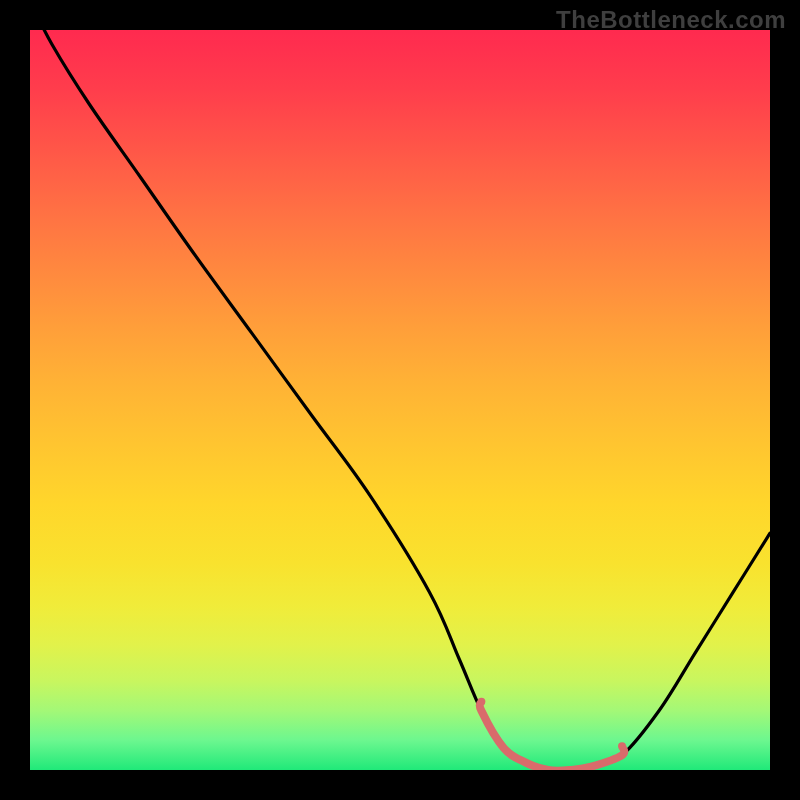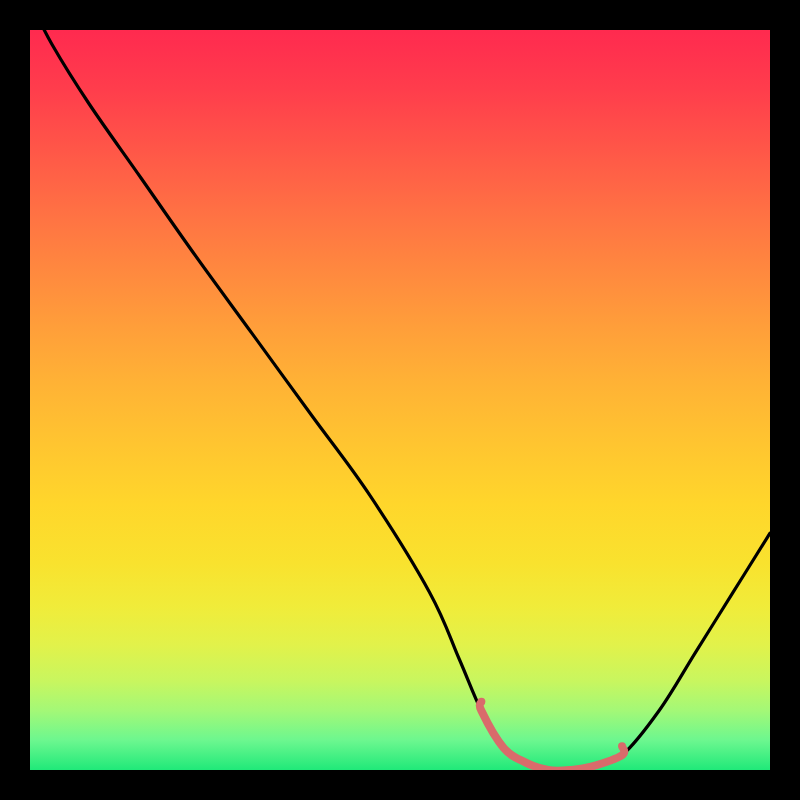--- a/index.html
+++ b/index.html
@@ -24,20 +24,21 @@
       #c8f65f 88%,
       #a3f877 92%,
       #6cf78f 96%,
       #20e979 100%);
   }
   svg.curve { position: absolute; left: 0; top: 0; width: 100%; height: 100%; }
 </style>
 </head>
 <body>
 <div class="wrap">
+  <div class="watermark">TheBottleneck.com</div>
   <div class="plot-area">
     <div class="gradient-bg"></div>
     <svg class="curve" viewBox="0 0 740 740" preserveAspectRatio="none">
 
       <path id="curvePath" fill="none" stroke="#000" stroke-width="3.2" stroke-linecap="round" stroke-linejoin="round" d="M 0.0 -29.6 C 4.0 -21.6, 11.5 -3.8, 22.2 14.8 C 32.9 33.4, 43.2 50.0, 59.2 74.0 C 75.2 98.0, 92.4 121.4, 111.0 148.0 C 129.6 174.6, 142.8 194.0, 162.8 222.0 C 182.8 250.0, 200.7 274.1, 222.0 303.4 C 243.3 332.7, 259.9 355.5, 281.2 384.8 C 302.5 414.1, 319.1 434.2, 340.4 466.2 C 361.7 498.2, 383.6 533.1, 399.6 562.4 C 415.6 591.7, 419.9 607.7, 429.2 629.0 C 438.5 650.3, 443.4 664.8, 451.4 680.8 C 459.4 696.8, 465.6 708.5, 473.6 717.8 C 481.6 727.1, 487.8 728.6, 495.8 732.6 C 503.8 736.6, 510.0 738.7, 518.0 740.0 C 526.0 741.3, 532.2 740.7, 540.2 740.0 C 548.2 739.3, 553.1 739.0, 562.4 736.3 C 571.7 733.6, 580.0 735.2, 592.0 725.2 C 604.0 715.2, 615.7 699.4, 629.0 680.8 C 642.3 662.2, 652.7 642.9, 666.0 621.6 C 679.3 600.3, 689.7 583.7, 703.0 562.4 C 716.3 541.1, 733.3 513.9, 740.0 503.2"></path>
 
       <path id="highlightPath" fill="none" stroke="#d96b6b" stroke-width="8" stroke-linecap="round" stroke-linejoin="round" d="M 451.4 671.8 C 451.4 673.4, 447.4 672.5, 451.4 680.8 C 455.4 689.1, 465.6 708.5, 473.6 717.8 C 481.6 727.1, 487.8 728.6, 495.8 732.6 C 503.8 736.6, 510.0 738.7, 518.0 740.0 C 526.0 741.3, 532.2 740.7, 540.2 740.0 C 548.2 739.3, 553.1 739.0, 562.4 736.3 C 571.7 733.6, 586.7 728.8, 592.0 725.2 C 597.3 721.6, 592.0 717.8, 592.0 716.2"></path>
     </svg>
   </div>
 </div>

